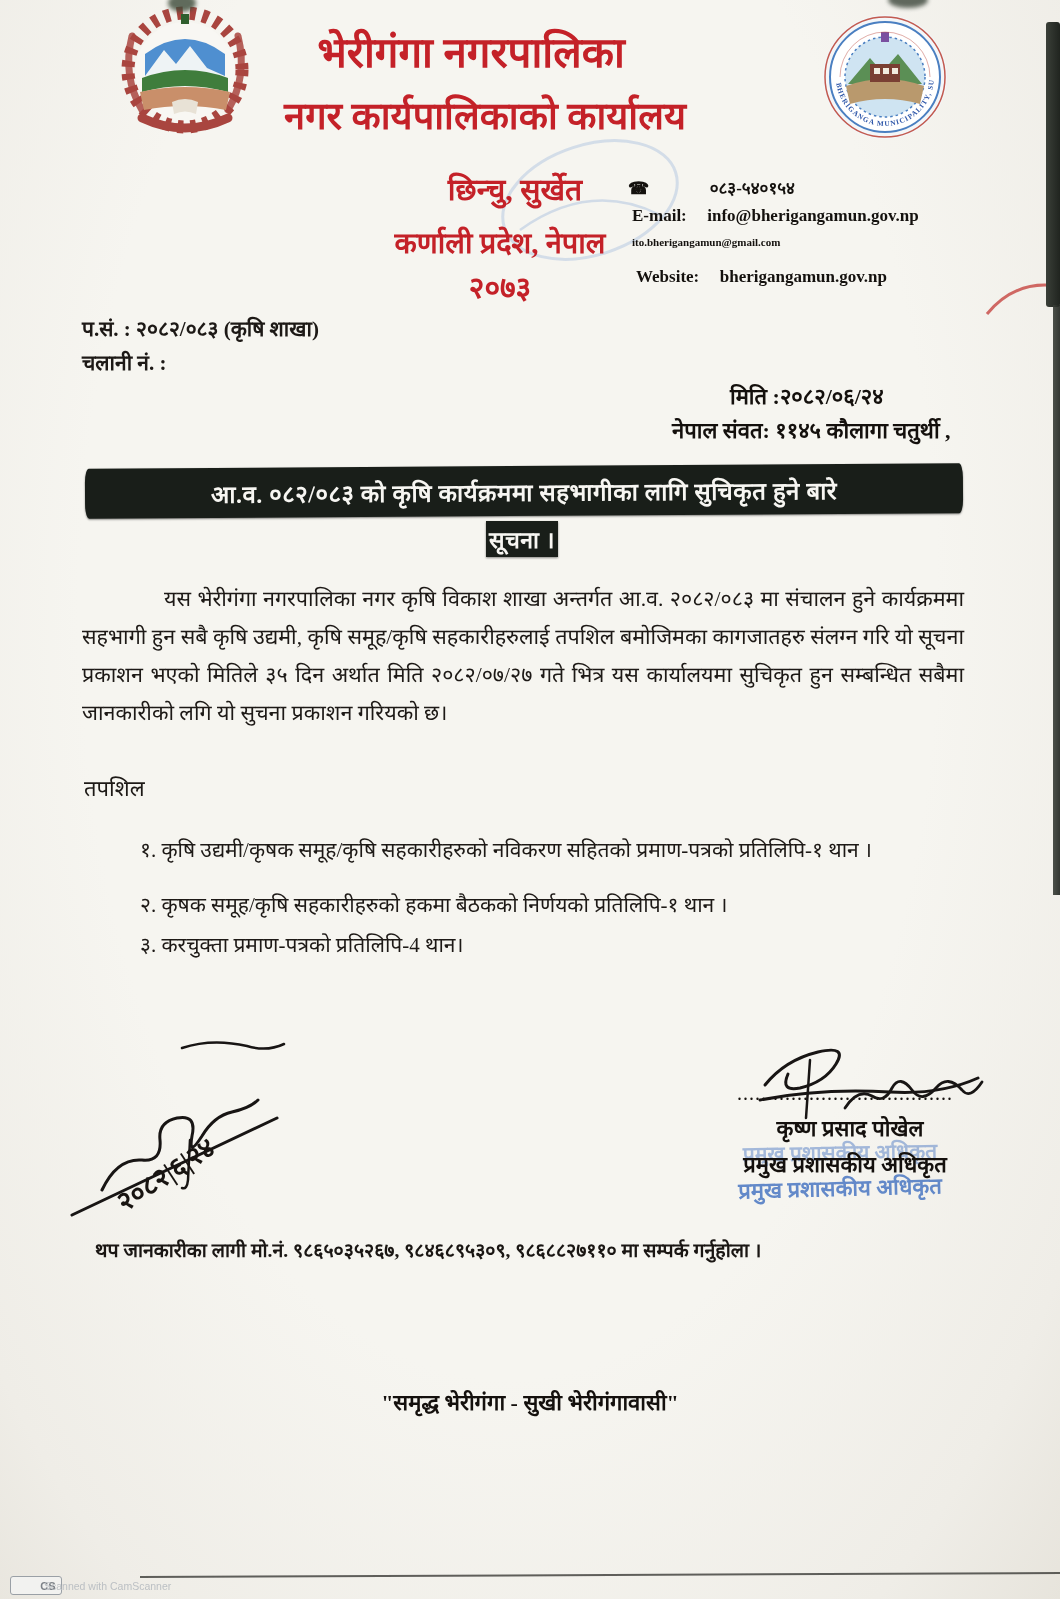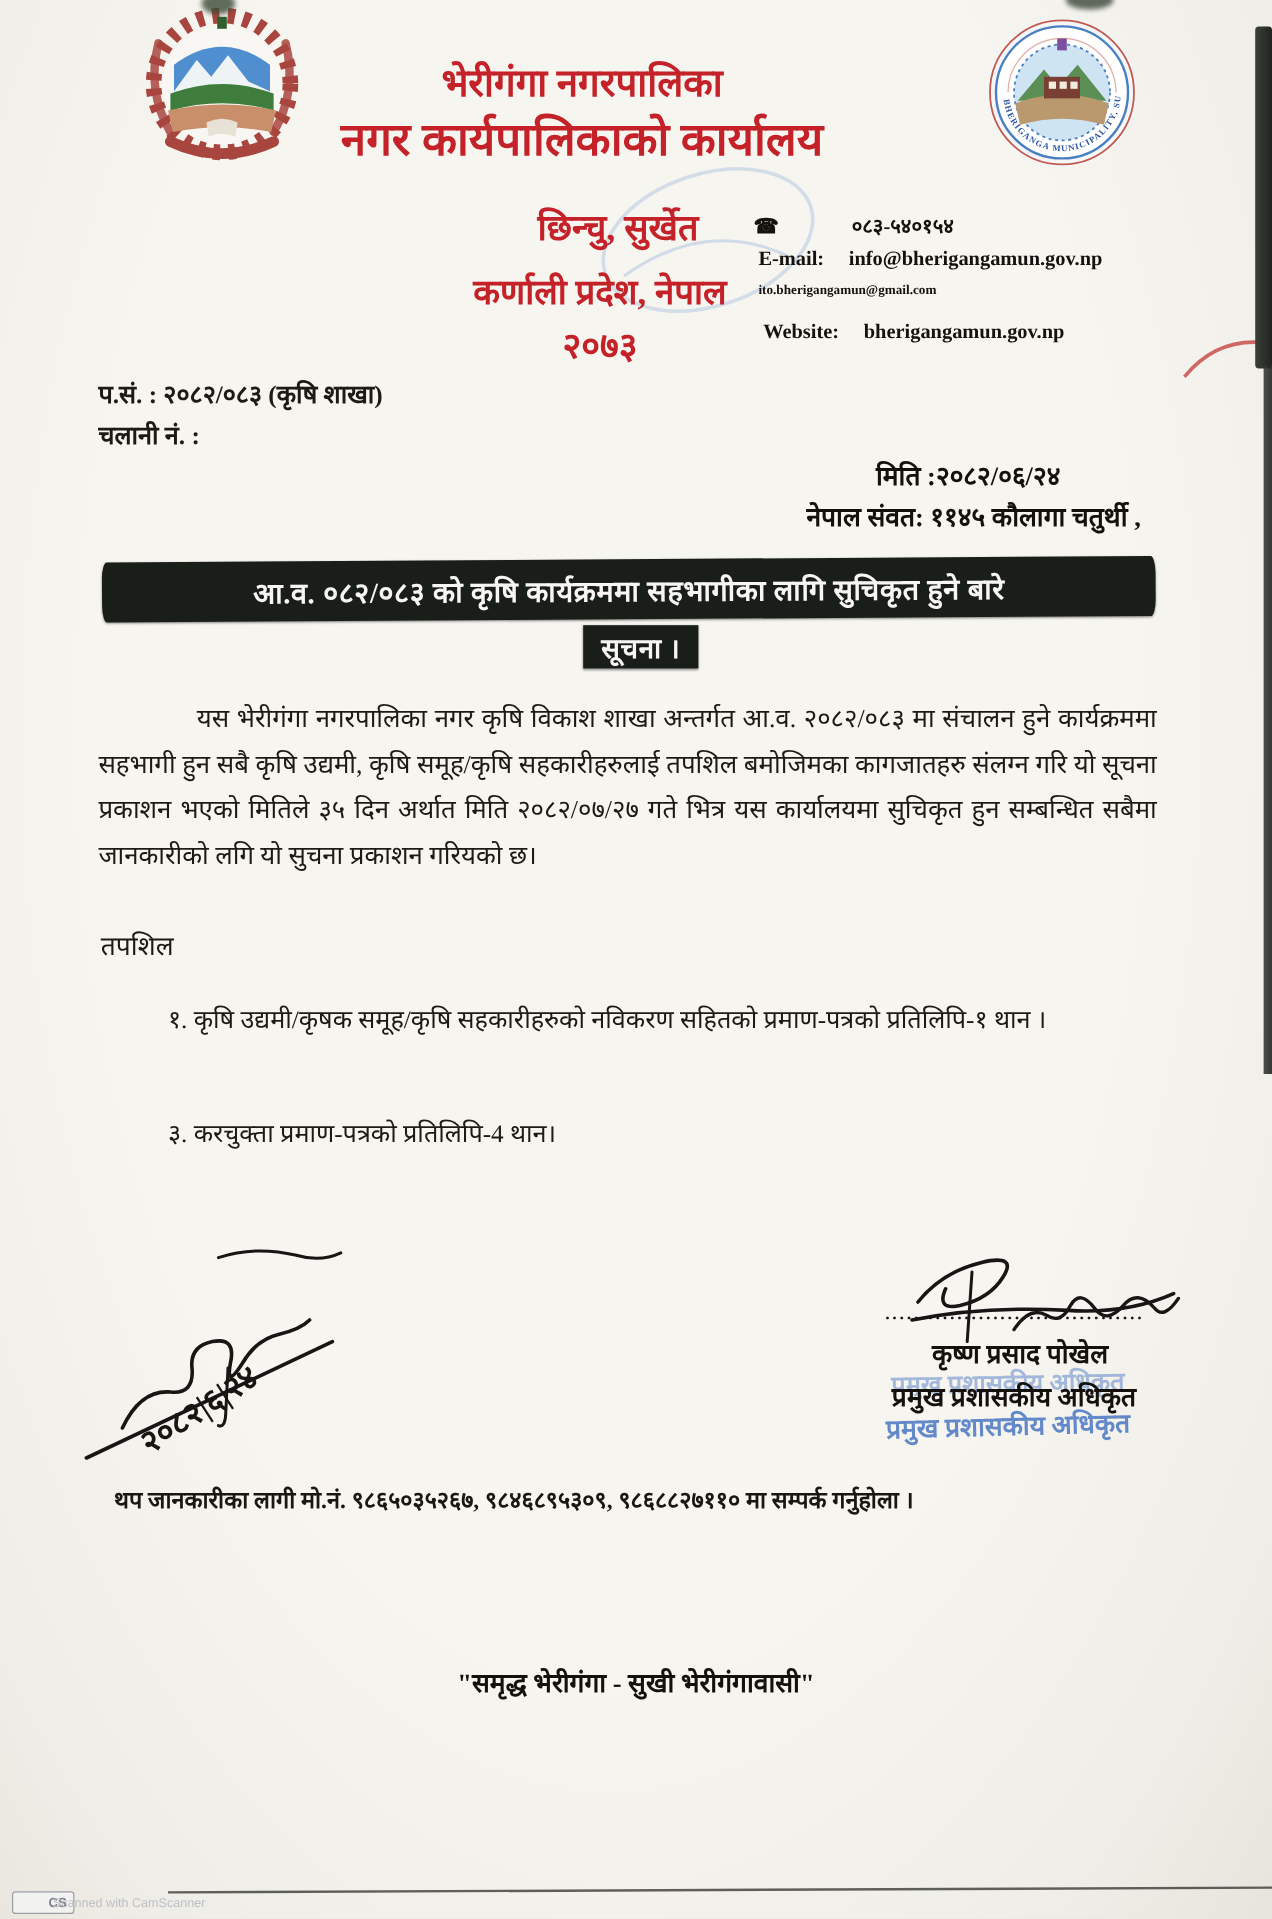--- a/index.html
+++ b/index.html
@@ -56,21 +56,21 @@
       <path d="M60,96 Q73,90 86,96 L84,108 Q73,103 62,108 Z" fill="#e8e2d6"></path>
       <rect x="69" y="8" width="8" height="10" fill="#2f5f2e"></rect>
     </svg>
   </div>
 
   <svg class="abs" style="left:480px;top:120px;" width="220" height="160">
     <ellipse cx="110" cy="80" rx="90" ry="55" fill="none" stroke="#7a9fd4" stroke-width="3" opacity="0.28" transform="rotate(-18 110 80)"></ellipse>
     <path d="M40,110 Q110,60 180,95" fill="none" stroke="#7a9fd4" stroke-width="2.5" opacity="0.3"></path>
   </svg>
 
-  <div class="abs red center" style="left:250px;top:22px;width:470px;font-size:32px;font-weight:700;margin-top:24px;">भेरीगंगा नगरपालिका</div>
+  <div class="abs red center" style="left:236px;top:22px;width:470px;font-size:42px;font-weight:700;">भेरीगंगा नगरपालिका</div>
   <div class="abs red center" style="left:220px;top:88px;width:530px;font-size:38px;font-weight:700;">नगर कार्यपालिकाको कार्यालय</div>
   <div class="abs red center" style="left:400px;top:168px;width:230px;font-size:30px;font-weight:700;">छिन्चु, सुर्खेत</div>
   <div class="abs red center" style="left:360px;top:222px;width:280px;font-size:29px;font-weight:700;">कर्णाली प्रदेश, नेपाल</div>
   <div class="abs red center" style="left:430px;top:266px;width:140px;font-size:30px;font-weight:700;">२०७३</div>
 
   <div class="abs" style="left:820px;top:12px;width:130px;height:130px;">
     <svg width="130" height="130" viewBox="0 0 130 130">
       <defs>
         <path id="ringPath" d="M 16 65 A 49 49 0 0 0 114 65"></path>
         <path id="topPath" d="M 20 65 A 45 45 0 0 1 110 65"></path>
@@ -116,27 +116,28 @@
     <path d="M2,36 Q30,2 72,8" fill="none" stroke="#c33a36" stroke-width="3" opacity=".75"></path>
   </svg>
 
   <div class="abs" style="left:82px;top:314px;font-size:21px;font-weight:700;color:#1d1916;">प.सं. : २०८२/०८३ (कृषि शाखा)</div>
   <div class="abs" style="left:82px;top:348px;font-size:21px;font-weight:700;color:#1d1916;">चलानी नं. :</div>
 
   <div class="abs" style="left:730px;top:380px;font-size:22px;font-weight:700;color:#14100d;">मिति :२०८२/०६/२४</div>
   <div class="abs" style="left:672px;top:414px;font-size:22px;font-weight:700;color:#14100d;">नेपाल संवत: ११४५ कौलागा चतुर्थी ,</div>
 
   <div class="abs headline-bar" style="left:85px;top:466px;width:878px;height:50px;font-size:24px;transform:rotate(-0.35deg);border-radius:4px/14px;">आ.व. ०८२/०८३ को कृषि कार्यक्रममा सहभागीका लागि सुचिकृत हुने बारे</div>
-  <div class="abs headline-bar" style="left:486px;top:521px;width:96px;height:36px;font-size:23px;">सूचना ।</div>
+  <div class="abs headline-bar" style="left:486px;top:521px;width:72px;height:36px;font-size:23px;">सूचना ।</div>
 
   <div class="abs" style="left:82px;top:580px;width:882px;font-size:21.5px;line-height:38px;text-align:justify;text-indent:82px;color:#1d1916;">यस भेरीगंगा नगरपालिका नगर कृषि विकाश शाखा अन्तर्गत आ.व. २०८२/०८३ मा संचालन हुने कार्यक्रममा सहभागी हुन सबै कृषि उद्यमी, कृषि समूह/कृषि सहकारीहरुलाई तपशिल बमोजिमका कागजातहरु संलग्न गरि यो सूचना प्रकाशन भएको मितिले ३५ दिन अर्थात मिति २०८२/०७/२७ गते भित्र यस कार्यालयमा सुचिकृत हुन सम्बन्धित सबैमा जानकारीको लगि यो सुचना प्रकाशन गरियको छ।</div>
 
   <div class="abs" style="left:84px;top:772px;font-size:22px;color:#1d1916;">तपशिल</div>
 
   <div class="abs list-item" style="left:140px;top:808px;margin-top:22px;">१. कृषि उद्यमी/कृषक समूह/कृषि सहकारीहरुको नविकरण सहितको प्रमाण-पत्रको प्रतिलिपि-१ थान ।</div>
+  <div class="abs list-item" style="left:140px;top:885px;">२. कृषक समूह/कृषि सहकारीहरुको हकमा बैठकको निर्णयको प्रतिलिपि-१ थान ।</div>
   <div class="abs list-item" style="left:140px;top:925px;">३. करचुक्ता प्रमाण-पत्रको प्रतिलिपि-4 थान।</div>
 
 
   <svg class="abs" style="left:62px;top:1040px;" width="270" height="200">
     <path class="sig-stroke" stroke-width="3" d="M10,175 L215,78"></path>
     <path class="sig-stroke" stroke-width="3" d="M40,150 Q55,118 80,120 Q100,122 98,100 Q96,82 115,78 Q135,74 130,96 Q126,118 140,96 Q152,76 170,72 Q188,68 196,60"></path>
     <path class="sig-stroke" stroke-width="2.5" d="M128,100 L126,140 Q125,150 120,148"></path>
     <path class="sig-stroke" stroke-width="2.5" d="M120,8 Q150,-2 185,6 Q205,12 222,4"></path>
   </svg>
   <div class="abs" style="left:110px;top:1155px;font-size:27px;font-weight:700;color:#181411;transform:rotate(-33deg);">२०८२|६|२४</div>

